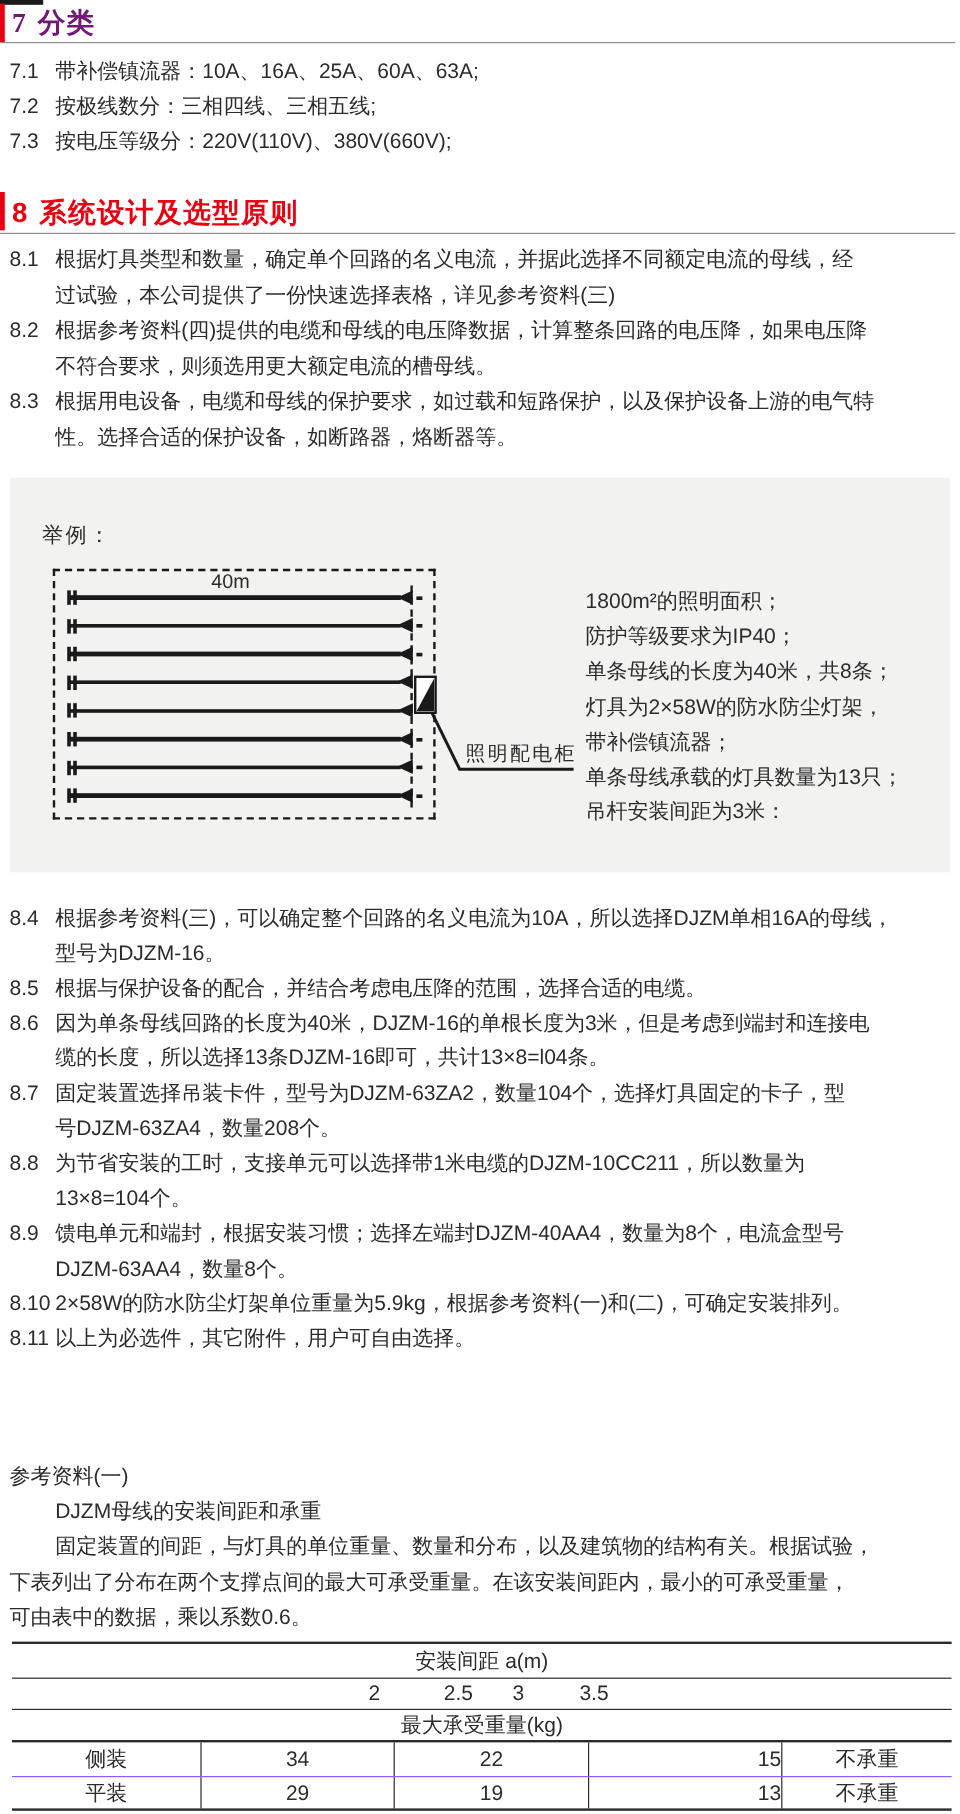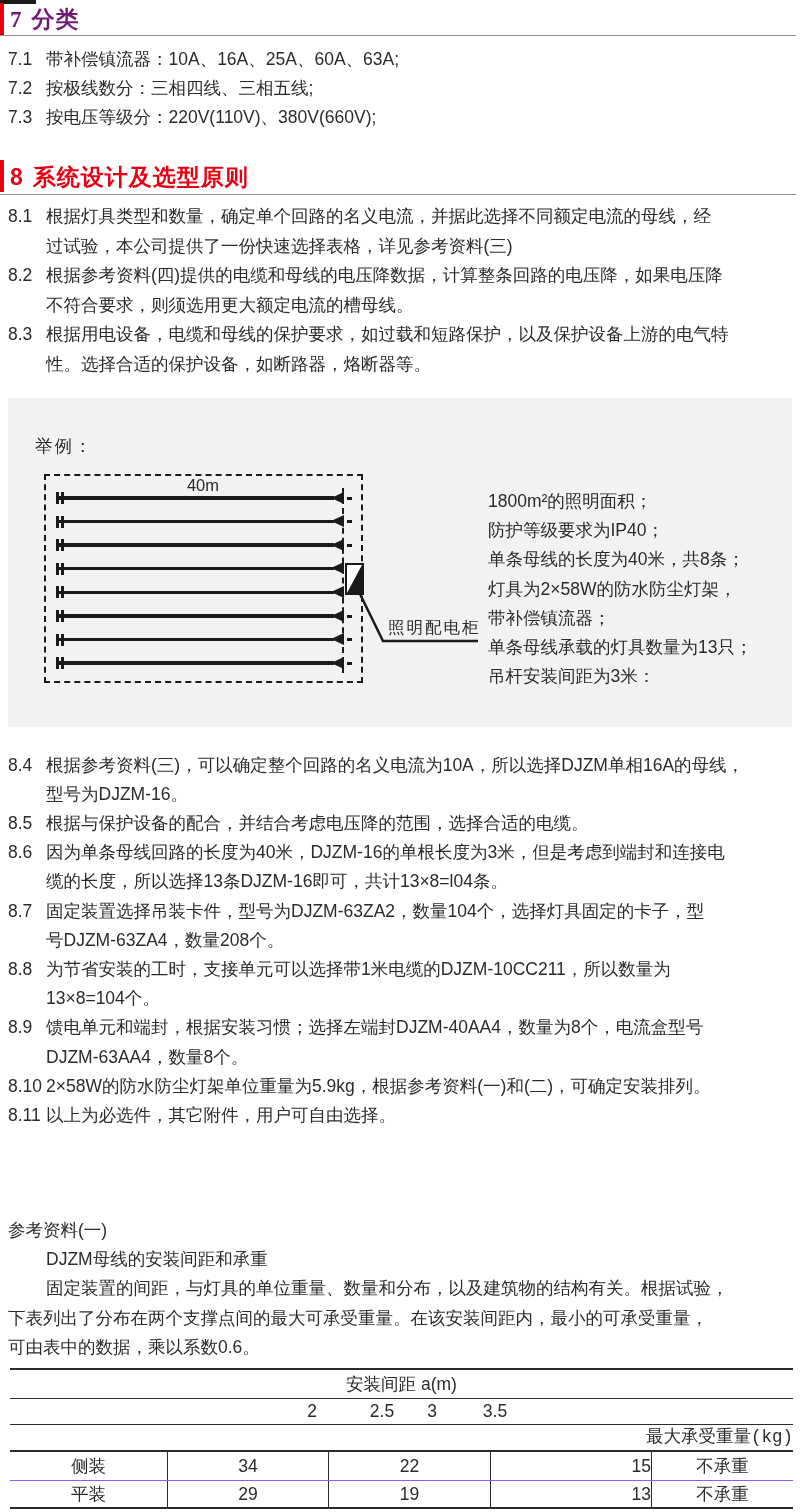--- a/index.html
+++ b/index.html
@@ -25,21 +25,21 @@
   .s7 { top:44.5px; line-height:29.4px; }
   .s8a { top:202px; line-height:29.5px; }
   .s8b { top:750.5px; line-height:29.2px; }
   .ref { top:1216px; line-height:29.2px; }
   .ind { padding-left:38px; }
 
   
   .example { position:absolute; left:8px; top:398px; width:784px; height:329px; background:#f2f2f1; }
   .ex-label { position:absolute; left:27px; top:36px; font-size:17.5px; letter-spacing:2px; }
   .dashed-box { position:absolute; left:36px; top:76px; width:319px; height:209px; border:2px dashed #1a1a1a; box-sizing:border-box; }
-  .dim-40m { position:absolute; left:164px; top:78px; width:62px; text-align:center; font-size:16.5px; }
+  .dim-40m { position:absolute; left:153px; top:78px; width:62px; text-align:center; font-size:16.5px; }
   .inner-feeder { position:absolute; left:334px; top:90px; height:185px; width:0; border-left:2px dashed #1a1a1a; }
 
   .busbar { position:absolute; left:48px; width:296px; height:14px; }
   .busbar .t1 { position:absolute; left:0;   top:1px; width:3px; height:12px; background:#1a1a1a; }
   .busbar .t2 { position:absolute; left:5px; top:1px; width:3px; height:12px; background:#1a1a1a; }
   .busbar .ln { position:absolute; left:2px; top:5.3px; width:276px; height:3.4px; background:#1a1a1a; }
   .busbar .ar { position:absolute; left:275px; top:0.5px; width:0; height:0;
                 border-top:6.5px solid transparent; border-bottom:6.5px solid transparent; border-right:13px solid #1a1a1a; }
   .busbar .dsh { position:absolute; left:291px; top:5.5px; width:5px; height:3px; background:#1a1a1a; }
 
@@ -48,21 +48,21 @@
 
   .leader-svg { position:absolute; left:0; top:0; width:784px; height:329px; }
   .cab-label { position:absolute; left:380px; top:219px; font-size:16.5px; letter-spacing:2px; }
   .ex-notes { position:absolute; left:480px; top:89px; font-size:17.5px; line-height:29.2px; white-space:nowrap; }
 
   
   .ttable { position:absolute; left:10px; top:1368px; width:783px; font-size:17.5px; }
   .tr1 { height:28px; line-height:28px; text-align:center; border-top:2.5px solid #2b2b2b; border-bottom:1px solid #2b2b2b; }
   .tr2 { position:relative; height:25px; line-height:25px; border-bottom:1.5px solid #2b2b2b; }
   .tr2 span { position:absolute; transform:translateX(-50%); }
-  .tr3 { height:25px; line-height:25px; text-align:right; border-bottom:2.5px solid #2b2b2b;font-family:Liberation Mono, monospace; }
+  .tr3 { height:25px; line-height:25px; text-align:center; border-bottom:2.5px solid #2b2b2b; }
   .drow { display:flex; border-bottom:1px solid #8b5cf6; }
   .drow:last-child { border-bottom:2.5px solid #2b2b2b; }
   .drow .cell { height:28px; line-height:28px; text-align:center; box-sizing:border-box; }
   .drow .c0 { width:157px; }
   .drow .c1 { width:161px; border-left:1.3px solid #2b2b2b; }
   .drow .c2 { width:162px; border-left:1.3px solid #2b2b2b; }
   .drow .c3 { width:161px; border-left:1.3px solid #2b2b2b;text-align:right; }
   .drow .c4 { width:142px; border-left:1.3px solid #2b2b2b; }
   .drow:last-child .cell { height:26px; line-height:26px; }
 </style>

